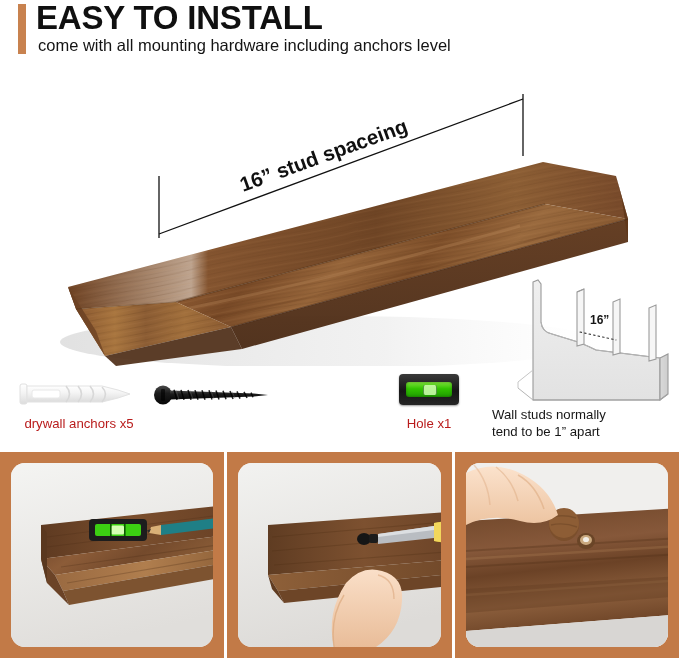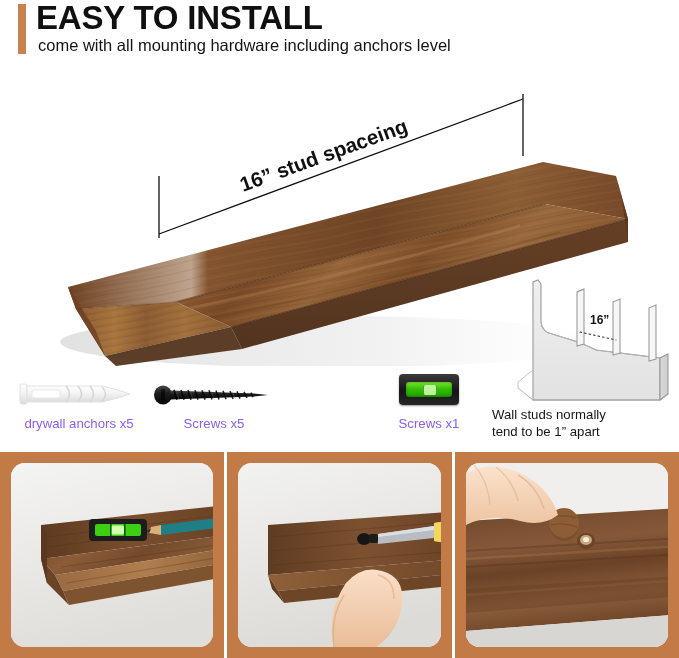--- a/index.html
+++ b/index.html
@@ -66,21 +66,21 @@
   .hw-item {
     position: absolute;
     text-align: center;
   }
   .hw-figure {
     position: relative;
     height: 46px;
   }
   .hw-label {
     font-size: 13.2px;
-    color: #8b5cf6;
+    color: #b91c1c;
     white-space: nowrap;
     margin-top: 2px;
   }
 
   
   .anchor-wrap { position: absolute; left: 0; top: 6px; }
   
   .screw-wrap { position: absolute; left: 0; top: 8px; }
   
   .sticker {
@@ -341,33 +341,32 @@
             <path d="M101 16.6 L103 21.2"></path>
         </g>
         <g stroke="#6f6f6f" stroke-width="0.7" opacity=".55">
           <path d="M26 14.2 L29 23.6"></path>
             <path d="M40 14.4 L43 23.5"></path>
           <path d="M61 14.8 L64 23.1"></path>
             <path d="M82 15.5 L85 22.4"></path>
         </g>
       </svg>
     </div>
-    <div class="hw-label">Screws  x5</div>
   </div>
 
 
   <div class="hw-item" style="left:370px; top:0; width:118px;">
     <div class="hw-figure">
       <div class="level">
         <div class="level-vial">
           <div class="level-bubble"></div>
         </div>
       </div>
     </div>
-    <div class="hw-label">Screws  x1</div>
+    <div class="hw-label">Hole  x1</div>
   </div>
 </div>
 
 <div class="studs">
   <svg width="187" height="200" viewBox="0 0 187 200">
     <defs>
       <linearGradient id="wallFace" x1="0" y1="0" x2="0" y2="1">
         <stop offset="0" stop-color="#efefef"></stop>
         <stop offset="1" stop-color="#e2e2e2"></stop>
       </linearGradient>

